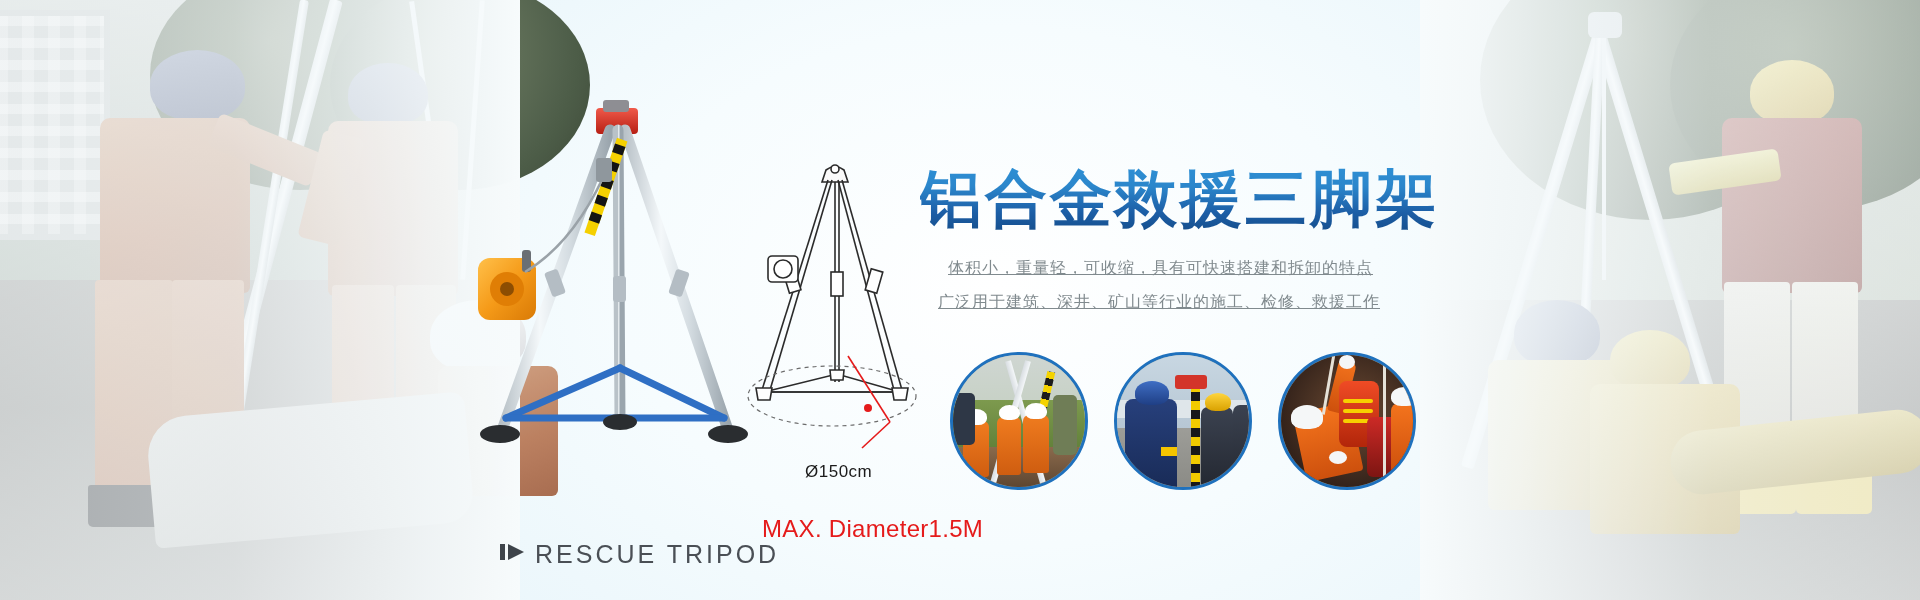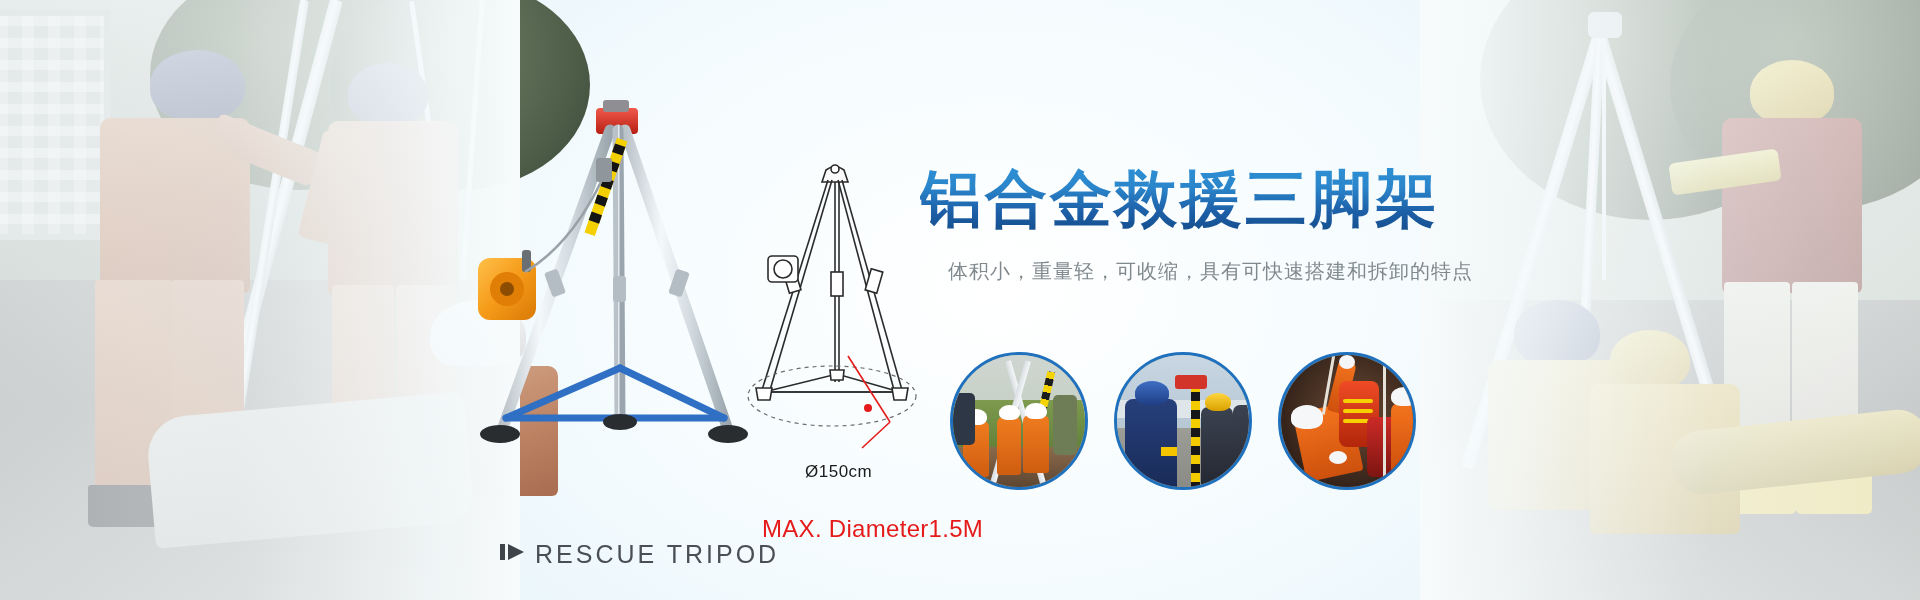--- a/index.html
+++ b/index.html
@@ -97,22 +97,23 @@
     font-size:62px; font-weight:bold; letter-spacing:3px;
     line-height:1;
     background:linear-gradient(to bottom,#2e8fd4 0%, #2b86cb 30%, #1c5ea6 72%, #16508f 100%);
     -webkit-background-clip:text; background-clip:text;
     color:transparent; -webkit-text-fill-color:transparent;
     font-family:"DejaVu Sans","Liberation Sans",sans-serif;
     white-space:nowrap;
   }
   .sub-line {
     position:absolute; left:948px;
-    font-size:20px; color:#808a8e; letter-spacing:1px; white-space:nowrap;
+    font-size:16px; color:#808a8e; letter-spacing:1px; white-space:nowrap;
     font-family:"DejaVu Sans","Liberation Sans",sans-serif;
+    text-decoration:underline;
   }
   #sub1 { top:258px; }
   #sub2 { top:292px; left:938px; }
 
   #rescue-tripod-label {
     position:absolute; left:500px; top:540px;
     font-size:25px; letter-spacing:3px; color:#4a4f55;
     display:flex; align-items:center; gap:9px;
   }
   #rescue-tripod-label .play-glyph { display:block; }
@@ -362,20 +363,21 @@
   <div id="rescue-tripod-label">
     <span class="play-glyph">
       <svg width="26" height="22" viewBox="0 0 26 22">
         <rect x="0" y="3" width="5" height="16" fill="#3f444a"></rect>
         <path d="M8 3 L 24 11 L 8 19 Z" fill="#3f444a"></path>
       </svg>
     </span>
     <span>RESCUE TRIPOD</span>
   </div>
   <div id="sub1" class="sub-line">体积小，重量轻，可收缩，具有可快速搭建和拆卸的特点</div>
+  <div id="sub2" class="sub-line">广泛用于建筑、深井、矿山等行业的施工、检修、救援工作</div>
 
   <div id="thumb1" class="thumb">
     <div class="inner">
       <div class="t1-sky"></div>
       <div class="t1-grass"></div>
       <div class="t1-dirt"></div>
       <div class="t1-leg" style="left:52px;top:6px;width:6px;height:130px;transform:rotate(-16deg);"></div>
       <div class="t1-leg" style="left:72px;top:6px;width:6px;height:130px;transform:rotate(16deg);"></div>
       <div class="t1-stripe" style="left:86px;top:16px;width:8px;height:74px;transform:rotate(13deg);"></div>
       <div class="t1-man" style="left:10px;top:66px;width:26px;height:56px;"></div>

